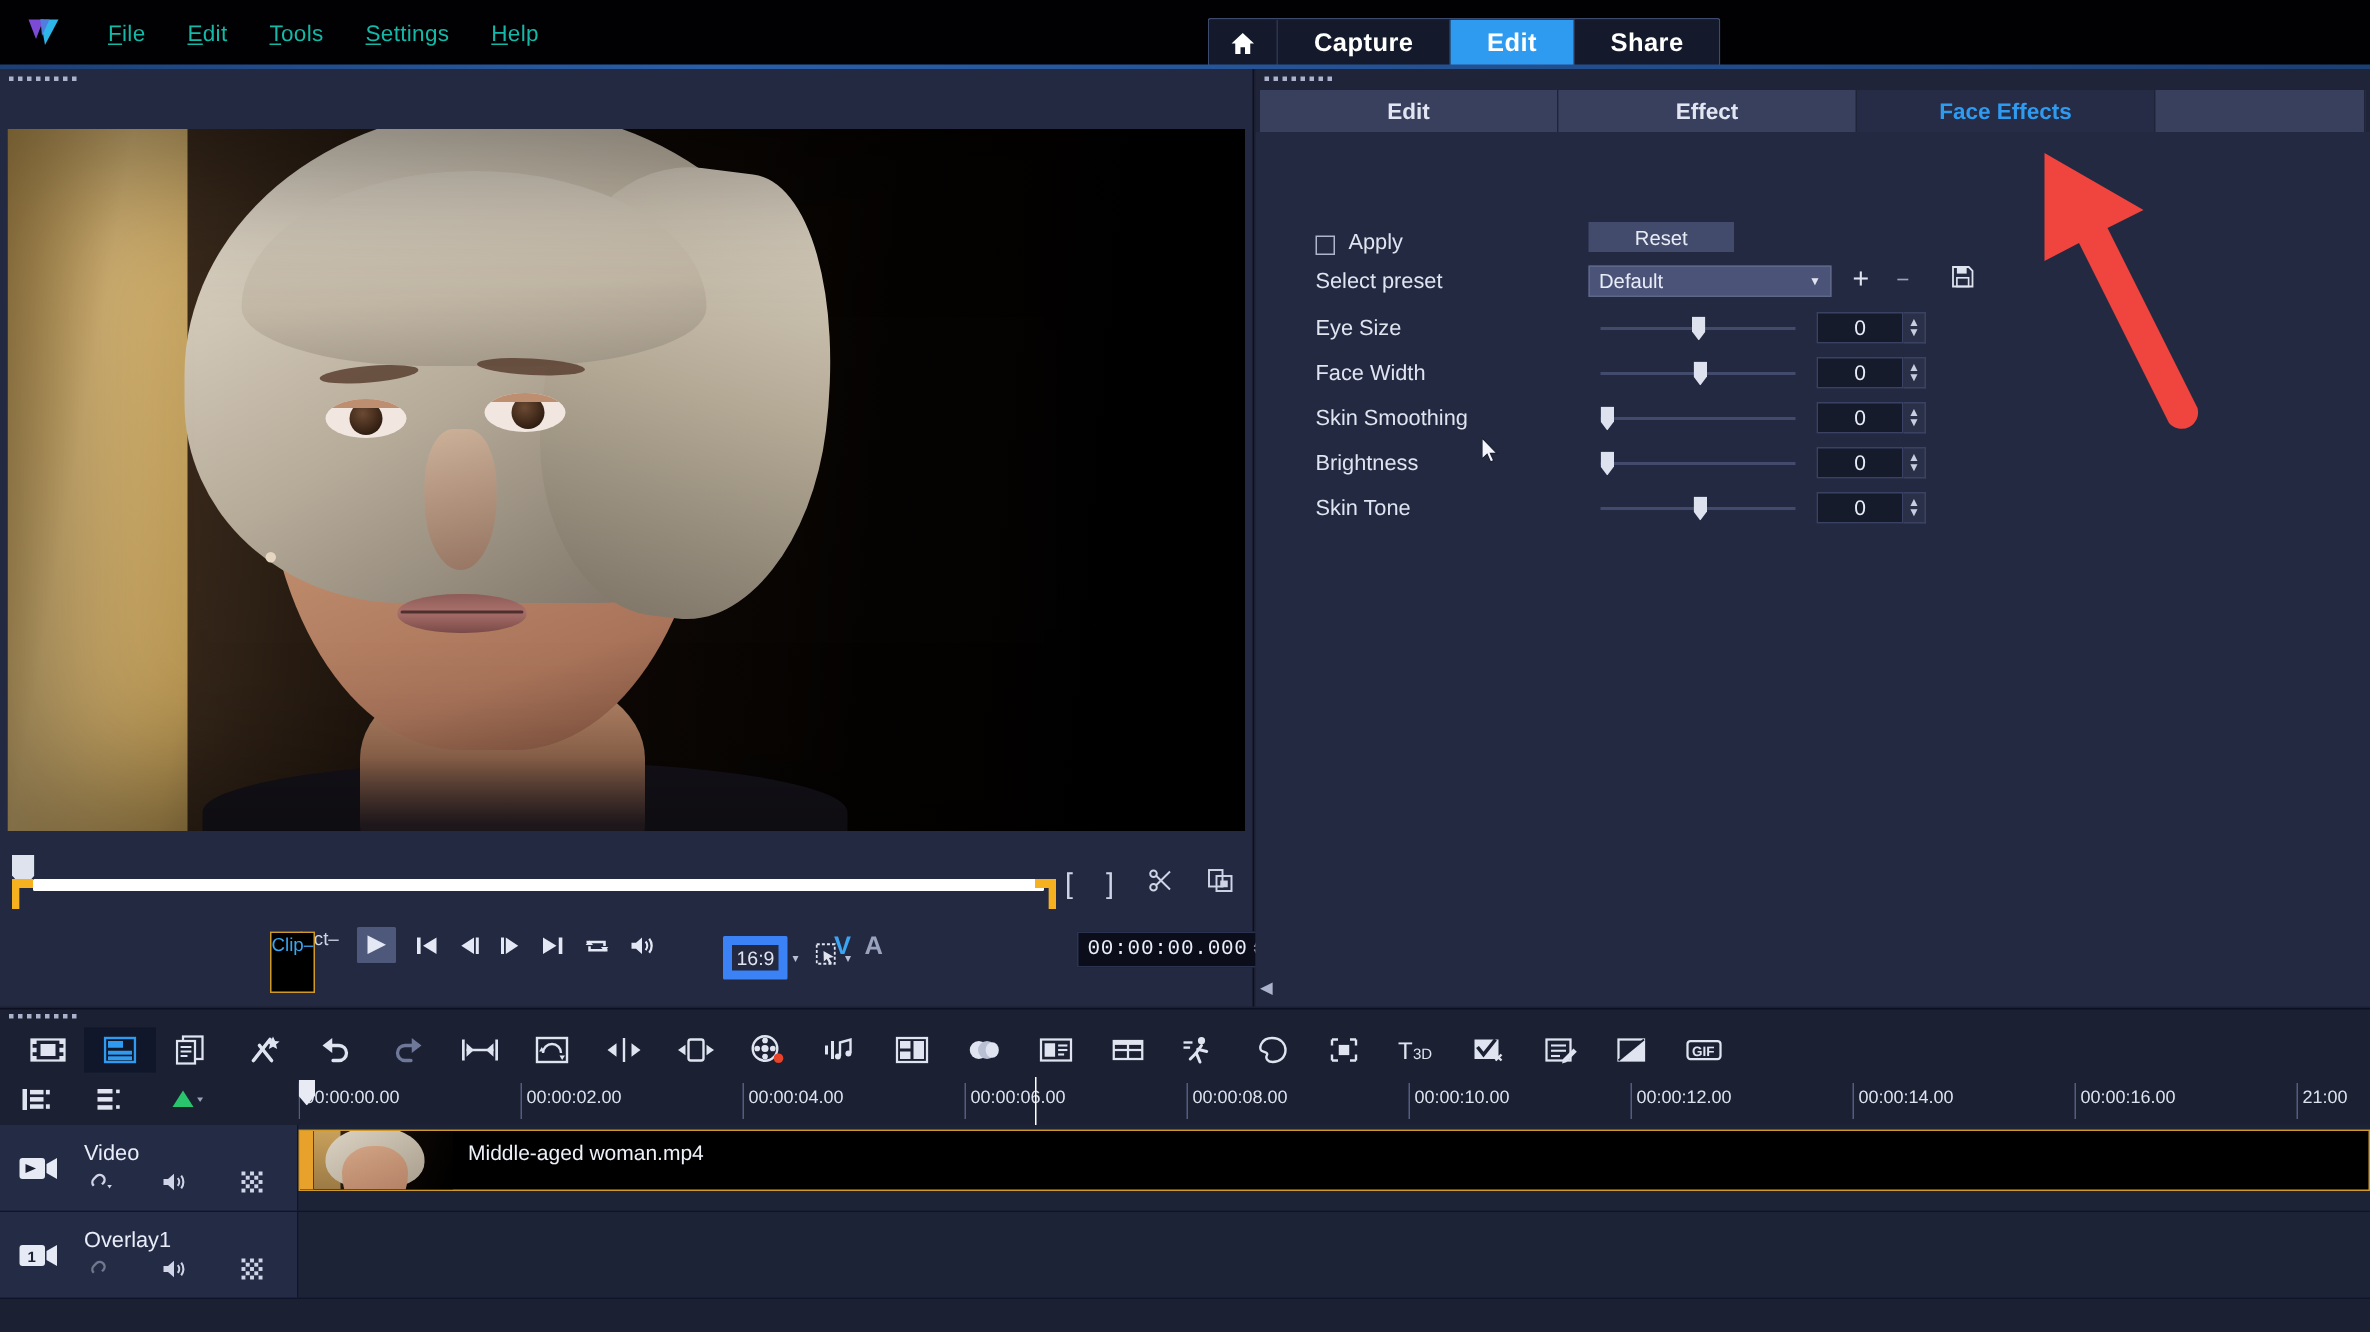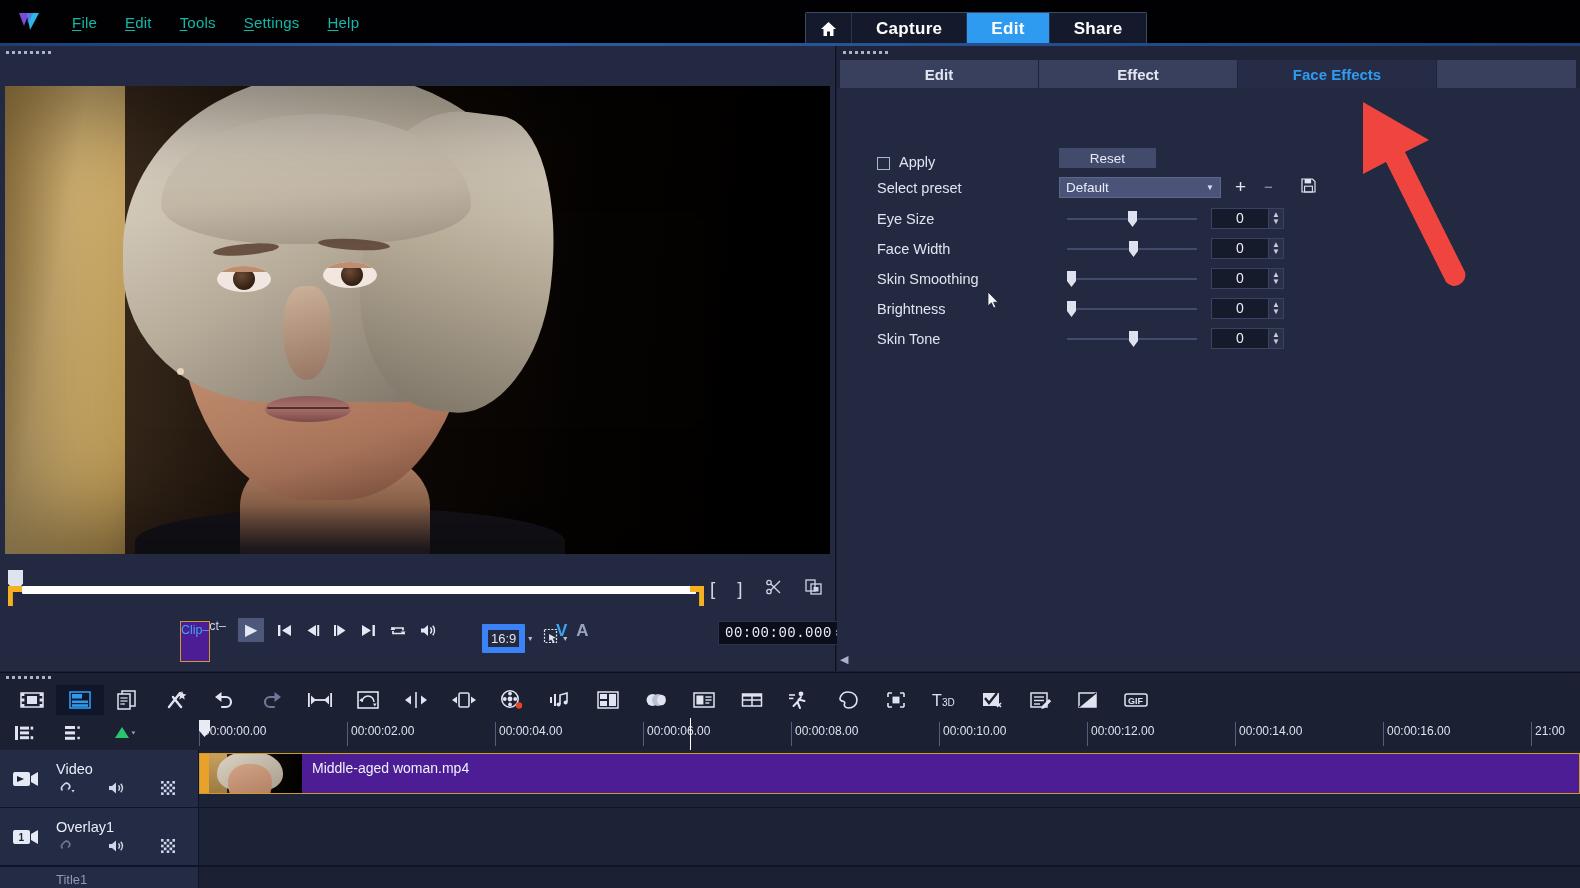--- a/index.html
+++ b/index.html
@@ -258,21 +258,21 @@
   .t-head { width: 199px; display:flex; align-items:center; background:#242b45; border-right:1px solid #10142a; }
   .t-icon { width: 52px; display:flex; align-items:center; justify-content:center; color:#e6eaf5; }
   .t-meta { flex:1; padding-left: 4px; }
   .t-name { color:#e9edf8; font-size: 14.5px; margin-bottom: 3px; }
   .t-ctrls { display:flex; align-items:center; gap: 32px; color:#cfd5e6; }
   .t-ctrls .tc { font-size: 13px; display:flex; align-items:center; cursor:pointer; }
   .t-ctrls .tc.dim { opacity: .45; }
   .t-body { flex:1; position: relative; background:#1d2337; }
 
   .clip {
-    position:absolute; left: 0; top: 3px; height: 41px; background:#4c1d95;
+    position:absolute; left: 0; top: 3px; height: 41px; background:#000000;
     border: 1px solid #d09a2a; display:flex; align-items:stretch; overflow:hidden;
   }
   .clip-accent { width: 9px; background: #e8a22b; flex: 0 0 9px; }
   .clip-thumb { width: 93px; background:#000; position:relative; overflow:hidden; flex:0 0 93px; }
   .ct-bgl { position:absolute; left:0; top:0; width:22px; height:100%; background:linear-gradient(180deg,#c8a05c,#9b7a44); }
   .ct-bgr { position:absolute; left:18px; top:0; width:75px; height:100%; background:linear-gradient(110deg,#2e2116,#0a0604 60%,#000); }
   .ct-hair { position:absolute; left:8px; top:-3px; width:66px; height:40px; background:linear-gradient(150deg,#ded5c6,#a89d8c); border-radius:52% 52% 35% 35%/58% 58% 42% 42%; }
   .ct-face { position:absolute; left:19px; top:10px; width:44px; height:46px; background:linear-gradient(160deg,#d2a485,#a9745a); border-radius:46% 46% 46% 46%/38% 38% 60% 60%; }
   .clip-name { color:#eef1f8; font-size: 14px; padding: 6px 0 0 10px; }
 
@@ -1000,19 +1000,14 @@
                   </g>
                 </svg>
             </span>
           </div>
         </div>
       </div>
       <div class="t-body"></div>
     </div>
   </div>
 
-  <div class="track3-partial">
-    <div class="t3-head">
-      <div class="t3-name">Title1</div>
-    </div>
-  </div>
 
 </div>
 
 </body></html>

